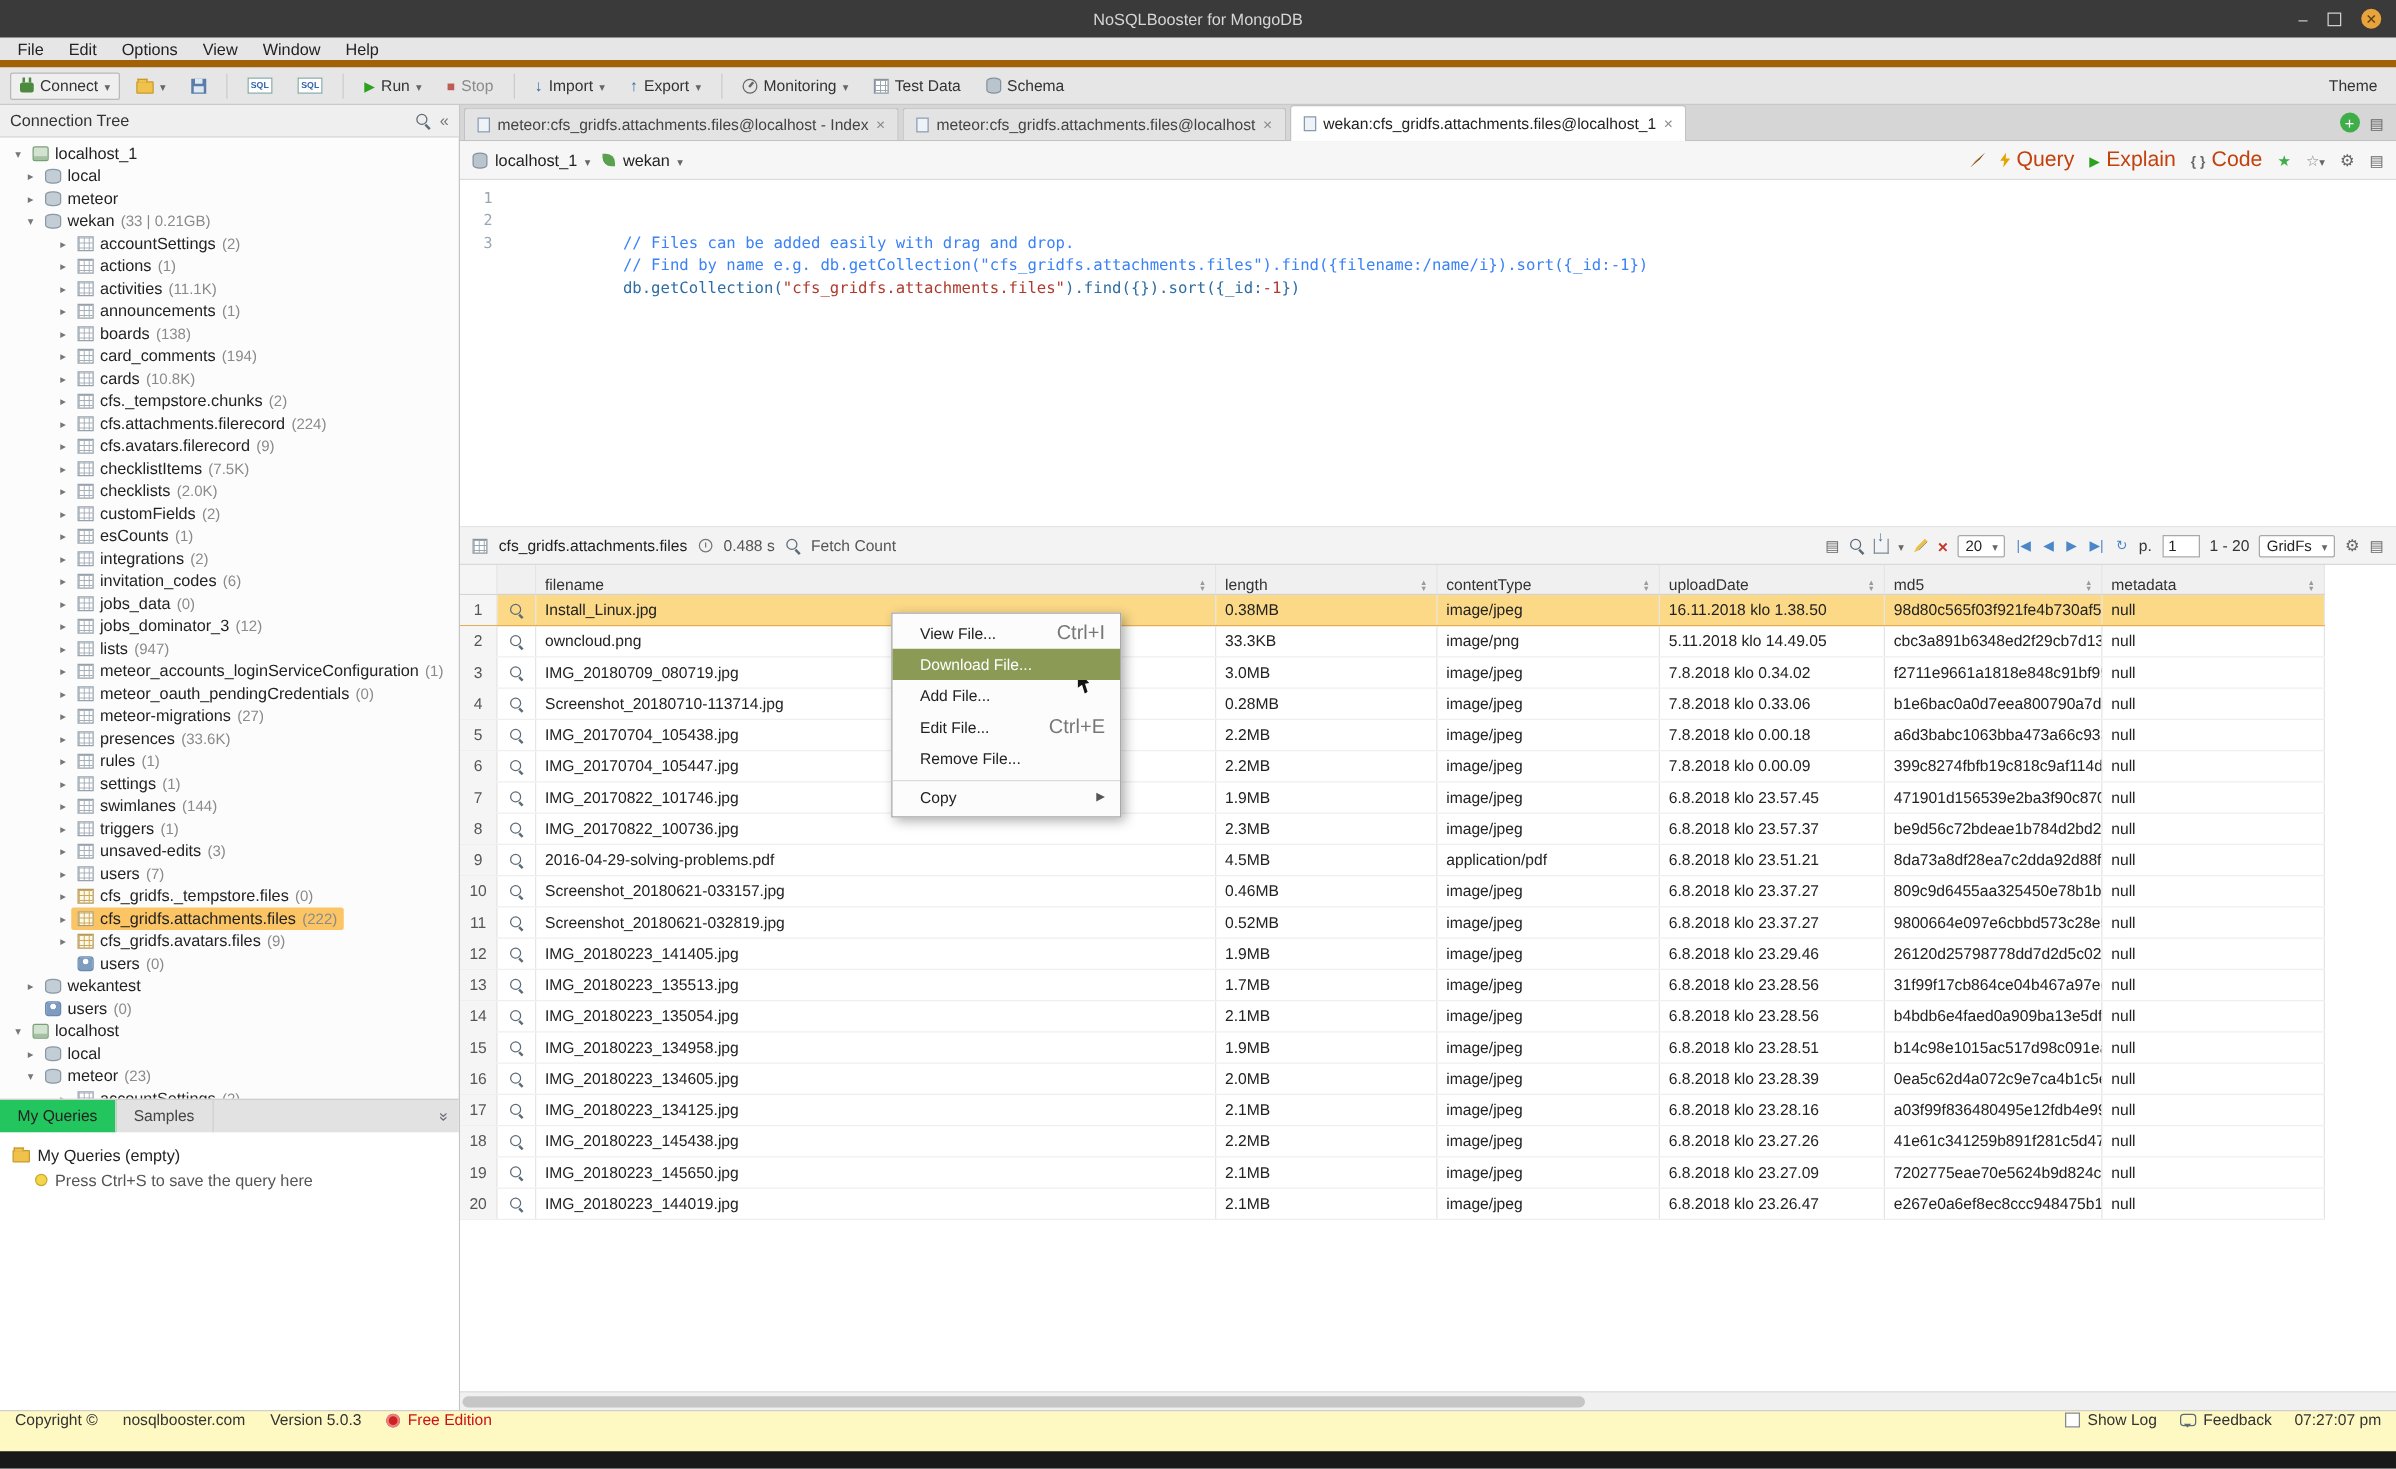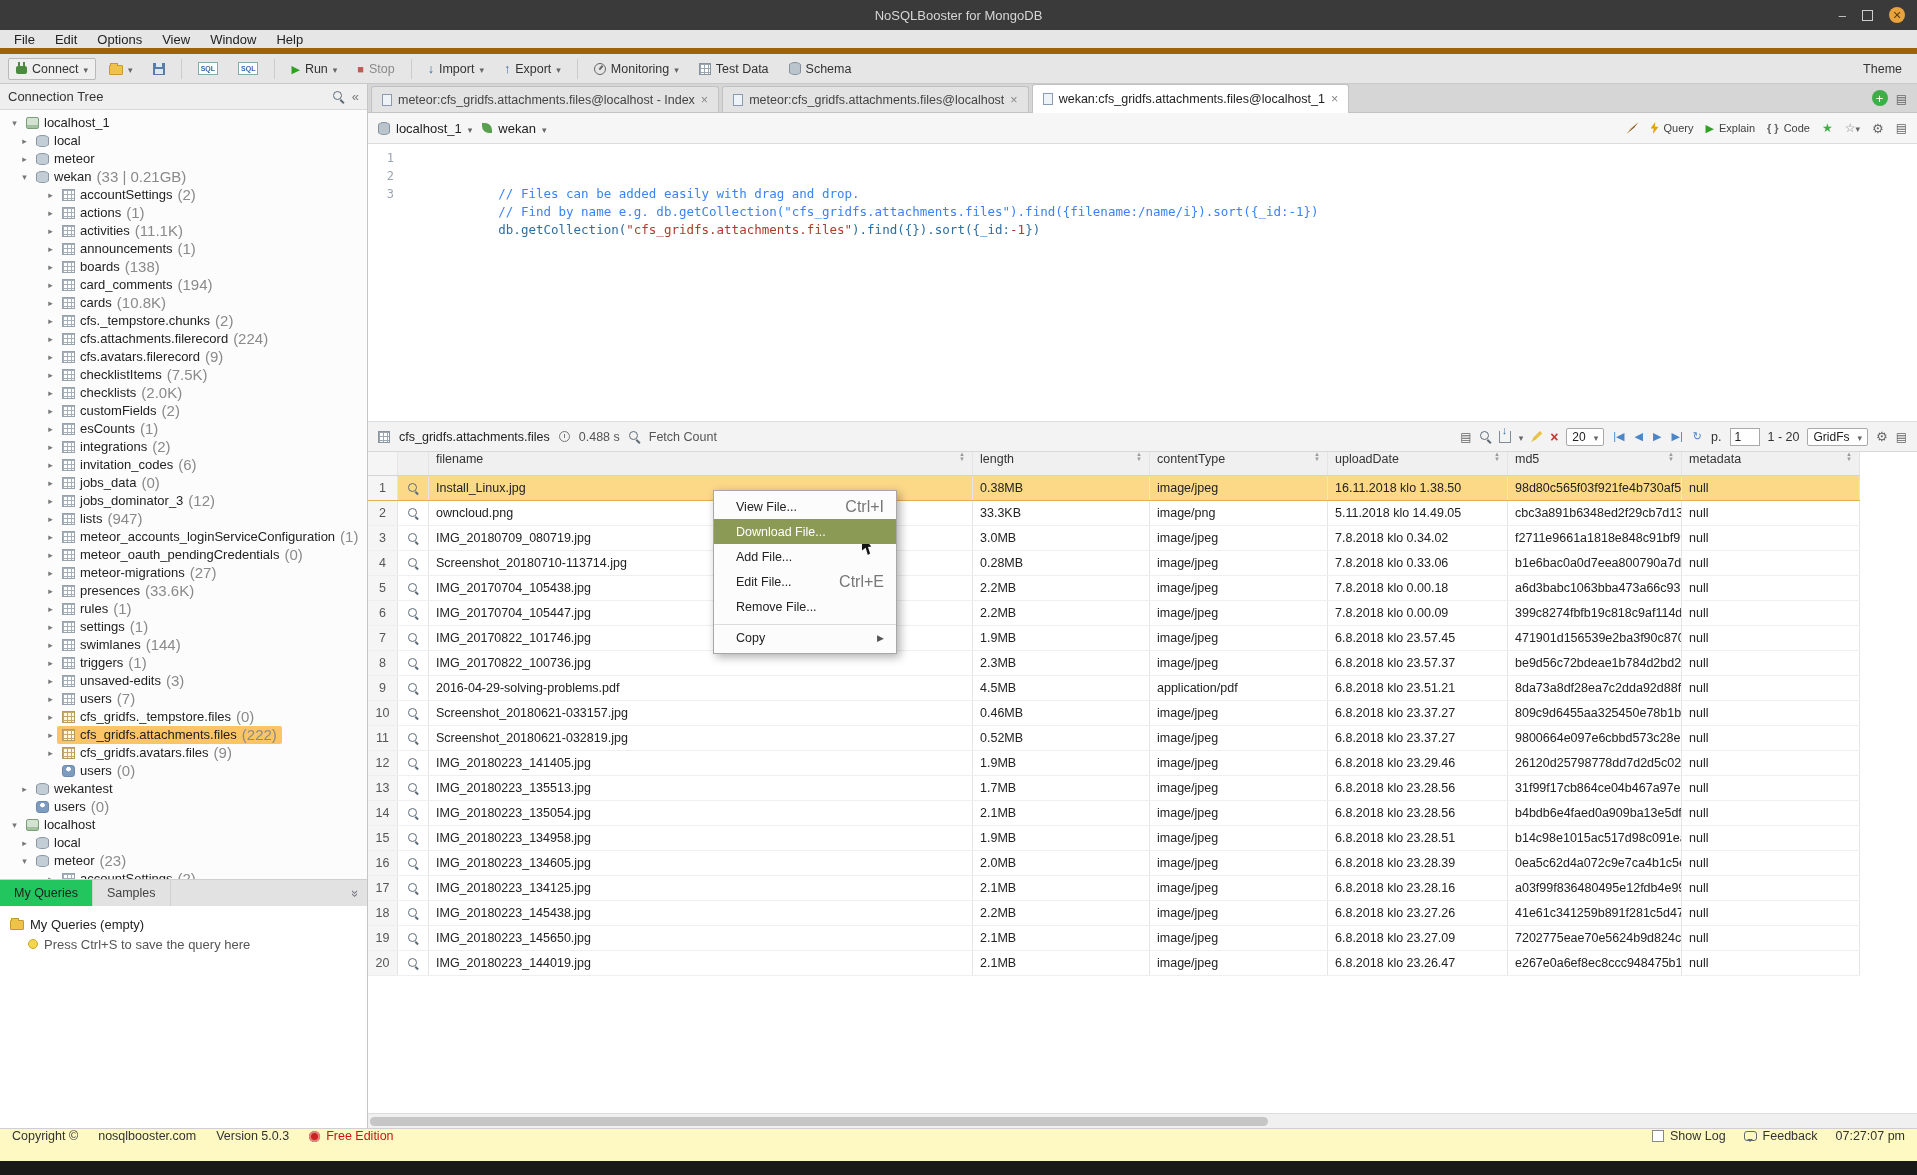--- a/index.html
+++ b/index.html
@@ -82,21 +82,21 @@
 .tree-row[data-exp="c"] .exp::before{content:"▸"}
 .tree-row[data-exp="o"] .exp::before{content:"▾"}
 .hl{display:inline-flex;align-items:center;gap:5px;padding:0 5px;border-radius:2px}
 .tree-row[data-sel="1"] .hl{background:#fbc465}
 .ticon{width:13px;height:12px;flex:0 0 13px}
 .tree-row[data-icon="server"] .ticon{background:#d4e2d2;border:1px solid #79a078;border-radius:2px;box-shadow:inset 0 -3px 0 #a3c1a1}
 .tree-row[data-icon="db"] .ticon{background:#c2cdd6;border:1px solid #8a98a6;border-radius:6px/3px}
 .tree-row[data-icon="coll"] .ticon{background:linear-gradient(#a6b0bb 1px,transparent 1px),linear-gradient(90deg,#a6b0bb 1px,transparent 1px),#fff;background-size:4px 4px;border:1px solid #98a2ad}
 .tree-row[data-icon="gridfs"] .ticon{background:linear-gradient(#c9a95e 1px,transparent 1px),linear-gradient(90deg,#c9a95e 1px,transparent 1px),#fff8e5;background-size:4px 4px;border:1px solid #b49a60}
 .tree-row[data-icon="users"] .ticon{background:radial-gradient(circle at 50% 32%,#ffffff 0 2px,#7d9cc0 2.5px);border:1px solid #6a89ad;border-radius:3px}
-.tcount{color:#8a8a8a;font-size:15px}
+.tcount{color:#8a8a8a;font-size:12px}
 .sb-tabs-row{height:27px;flex:0 0 27px;background:#e2e2e2;border-top:1px solid #cfcfcf;display:flex;align-items:stretch}
 .sb-tabs{display:flex}
 .sb-tab{display:flex;align-items:center;padding:0 14px;color:#444;border-right:1px solid #cfcfcf;font-size:12.5px}
 .sb-tab[data-active="1"]{background:#22c55e;font-weight:normal;color:#222}
 .sb-tabs-chev{margin-left:auto;align-self:center;padding-right:8px;color:#667}
 .sb-tabs-chev::before{content:"»";display:inline-block;transform:rotate(90deg);font-size:13px}
 .queries{height:222px;flex:0 0 222px;background:#fff;padding:8px 10px}
 .q-row{display:flex;align-items:center;gap:6px;height:20px}
 .q-row.indent{padding-left:18px}
 .q-hint{color:#555}
@@ -107,21 +107,21 @@
 .tabbar{height:29px;flex:0 0 29px;background:#d6d6d6;border-bottom:1px solid #c2c2c2;display:flex;align-items:flex-end;padding-left:3px}
 .tabs-strip{display:flex;align-items:flex-end}
 .tab{height:26px;display:flex;align-items:center;gap:6px;padding:0 10px;background:#e3e3e3;border:1px solid #c2c2c2;border-bottom:none;margin-right:3px;font-size:12.5px;color:#444;border-radius:3px 3px 0 0;white-space:nowrap}
 .tab[data-active="1"]{background:#fff;color:#222;height:29px;margin-bottom:-1px}
 .tab-actions{margin-left:auto;display:flex;align-items:center;gap:8px;padding:0 10px;align-self:center}
 .i-plus-circle{width:16px;height:16px;border-radius:50%;background:#3fae49;color:#fff;display:flex;align-items:center;justify-content:center;font-size:13px;line-height:1}
 .i-plus-circle::before{content:"+"}
 
 .ed-toolbar{height:31px;flex:0 0 31px;background:#f6f6f6;border-bottom:1px solid #ddd;display:flex;align-items:center;padding:0 10px;gap:10px}
 .crumb{display:flex;align-items:center;gap:6px;color:#222}
-.ed-right{margin-left:auto;display:flex;align-items:center;gap:12px;color:#404040;font-size:11px}
+.ed-right{margin-left:auto;display:flex;align-items:center;gap:12px;color:#c2410c;font-size:17px}
 .ed-btn{display:inline-flex;align-items:center;gap:5px}
 
 .editor{height:278px;flex:0 0 278px;border-bottom:1px solid #ddd;font-family:"DejaVu Sans Mono","Liberation Mono",monospace;font-size:12.5px;padding-top:5px;overflow:hidden;background:#fff}
 .eline{display:flex;height:18px;line-height:18px;white-space:pre}
 .gut{width:40px;flex:0 0 40px;text-align:right;padding-right:14px;color:#9aa5b1;font-size:12px}
 .code{white-space:pre}
 .tok{white-space:pre}
 .tok[data-c="cmt"]{color:#3b82f6}
 .tok[data-c="code"]{color:#2d6da3}
 .tok[data-c="str"]{color:#b03a2e}
@@ -134,21 +134,21 @@
 .selbox{border:1px solid #a9a9a9;background:#fff;padding:1px 5px;display:inline-flex;gap:8px;align-items:center;font-size:12px;border-radius:2px;color:#222}
 .pgbtn{color:#4a86c8;font-size:11px;padding:0 1px}
 .input-page{width:30px;border:1px solid #a9a9a9;background:#fff;padding:1px 4px;font-size:12px;color:#222}
 .i-xred::before{content:"×";color:#c0392b;font-weight:bold;font-size:14px}
 .i-pencil{width:11px;height:11px;background:linear-gradient(135deg,#e8c04a 60%,#6b6b6b 60%);clip-path:polygon(0 100%,20% 60%,80% 0,100% 20%,40% 80%)}
 .i-export{position:relative;width:12px;height:12px;border:1px solid #7f8c99;border-top:none}
 .i-export::before{content:"↓";position:absolute;left:2px;top:-7px;color:#3a6ea5;font-weight:bold;font-size:11px}
 
 .grid{position:relative;flex:1;overflow:hidden;background:#fff}
 .thead{display:flex;height:24px;background:#f0f0f0;border-bottom:1px solid #d4d4d4;font-size:12.5px;color:#333;width:1492px}
-.thead .cell{display:flex;align-items:flex-start}
+.thead .cell{display:flex;align-items:flex-end}
 .cell{padding:0 7px;border-right:1px solid #e5e5e5;overflow:hidden;white-space:nowrap}
 .c-n{width:30px;flex:0 0 30px;text-align:center;background:#f5f5f5;color:#555;padding:0 2px}
 .c-ic{width:31px;flex:0 0 31px;display:flex;align-items:center;justify-content:center}
 .c-fn{width:544px;flex:0 0 544px}
 .c-len{width:177px;flex:0 0 177px}
 .c-ct{width:178px;flex:0 0 178px}
 .c-ud{width:180px;flex:0 0 180px}
 .c-md5{width:174px;flex:0 0 174px}
 .c-md{width:178px;flex:0 0 178px}
 .sort{display:inline-flex;flex-direction:column;margin-left:auto;line-height:5px;padding-left:4px}

